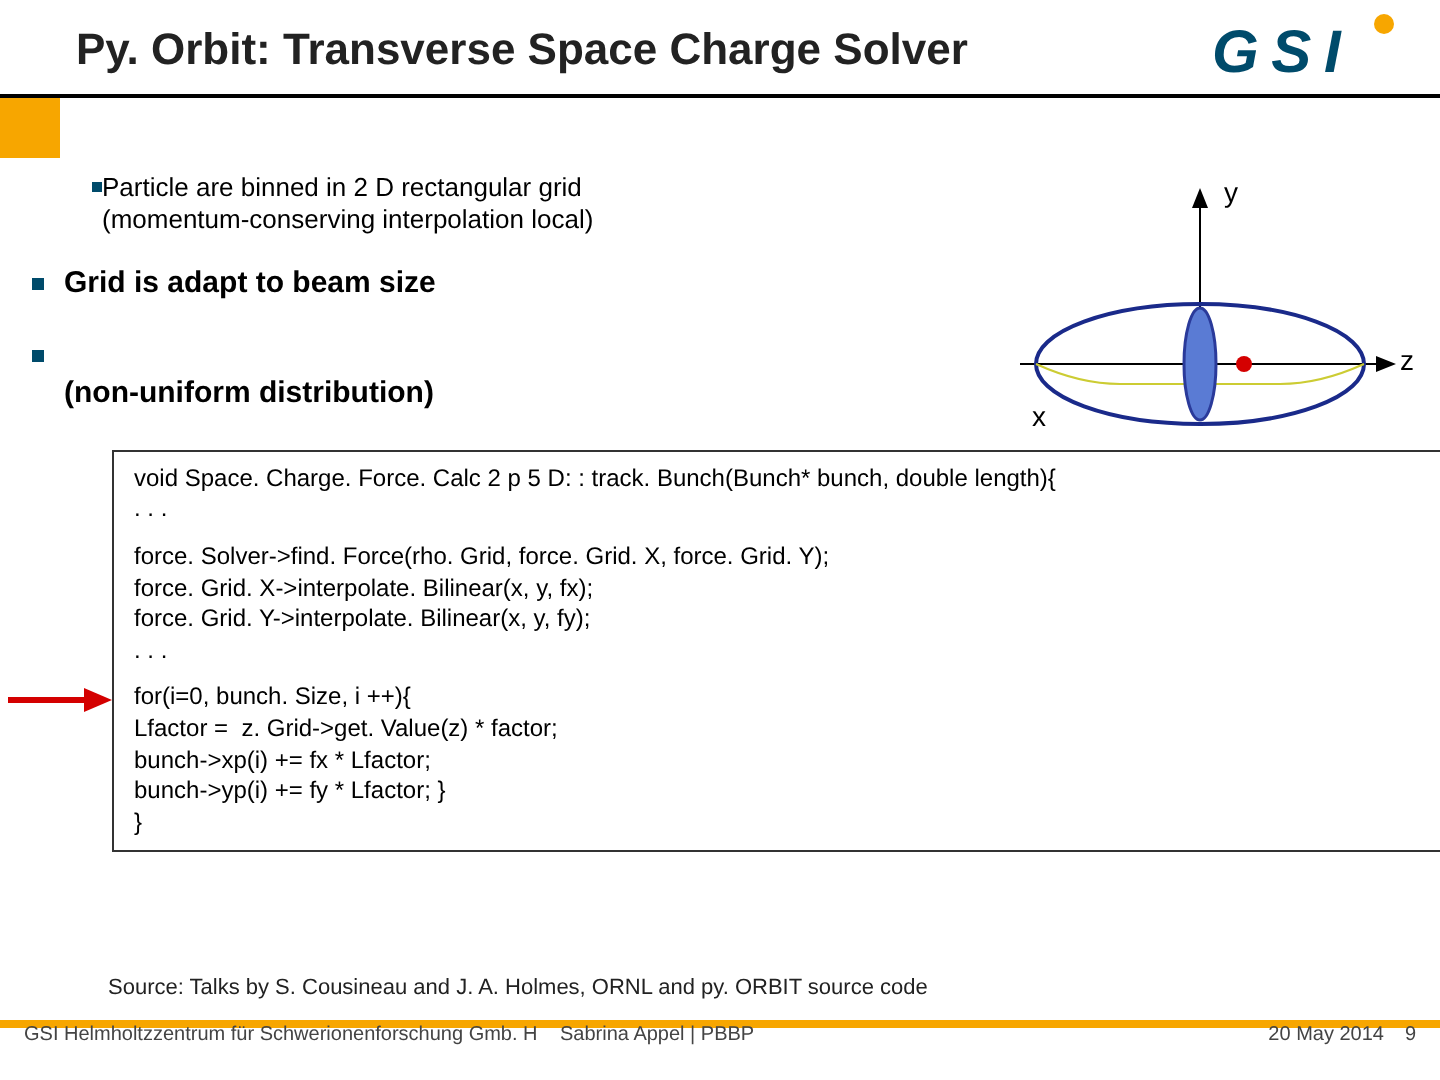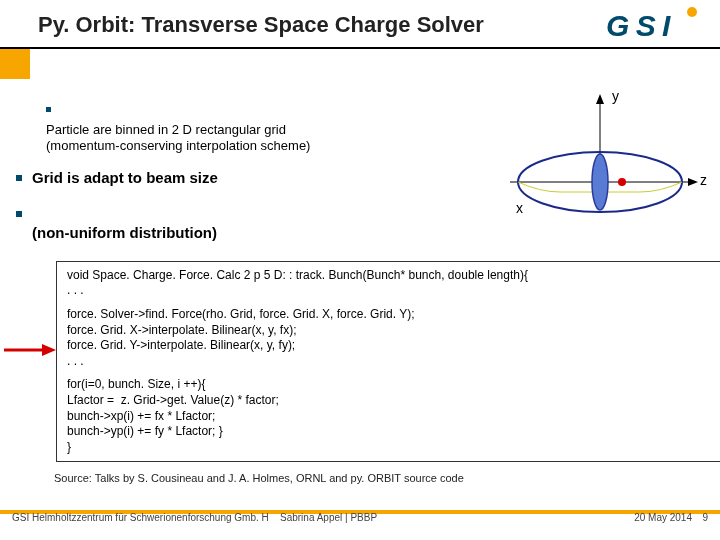--- a/index.html
+++ b/index.html
@@ -11,36 +11,36 @@
   .logo { position: absolute; top: 6px; right: 18px; display: flex; align-items: center; gap: 6px; }
   .logo-box { position: relative; }
 
   .orange-block { position: absolute; top: 49px; left: 0; width: 30px; height: 30px; background: #f7a600; }
   .hr-line { position: absolute; top: 47px; left: 0; right: 0; height: 2px; background: #000; }
 
   .content { position: absolute; top: 86px; left: 16px; right: 16px; font-size: 14px; }
   .bullet-l1 { display: flex; align-items: flex-start; gap: 10px; margin-bottom: 4px; }
   .bullet-l1 .sq { width: 6px; height: 6px; background: #004b6b; margin-top: 6px; flex-shrink: 0; }
   .bullet-l1 .txt { font-size: 15px; font-weight: bold; color: #000; line-height: 1.25; }
-  .bullet-l2 { display: flex; align-items: flex-start; gap: 10px; margin-left: 30px; margin-top: 16px; margin-bottom: 10px; flex-direction: column; }
+  .bullet-l2 { display: flex; align-items: flex-start; margin-left: 30px; margin-top: 0; margin-bottom: 10px; }
   .bullet-l2 .sq { width: 5px; height: 5px; background: #004b6b; margin-top: 5px; flex-shrink: 0; }
   .bullet-l2 .txt { font-size: 13px; color: #000; line-height: 1.25; }
 
   .pts { margin-top: 0; }
   .pts .row2 { margin-top: 14px; }
   .pts .row3 { margin-top: 18px; }
 
   .ellipse-fig { position: absolute; top: 92px; right: 20px; width: 200px; height: 120px; }
 
   .code-box { border: 1px solid #333; margin: 18px 0 0 40px; padding: 6px 10px; font-family: Arial, sans-serif; font-size: 12px; line-height: 1.3; width: 712px; }
   .code-box div { white-space: pre; }
 
   .arrow-red { position: absolute; left: 4px; top: 342px; }
 
-  .source { position: absolute; left: 54px; top: 472px; font-size: 11px; color: #222; }
+  .source { position: absolute; left: 54px; top: 488px; font-size: 11px; color: #222; }
 
   .footer { position: absolute; bottom: 8px; left: 0; right: 0; height: 20px; font-size: 10px; color: #444; }
   .footer .fl { position: absolute; left: 12px; }
   .footer .fc { position: absolute; left: 280px; }
   .footer .fr { position: absolute; right: 28px; }
   .footer .fn { position: absolute; right: 12px; }
   .footer-line { position: absolute; bottom: 26px; left: 0; right: 0; height: 4px; background: #f7a600; }
 
   .axis-lbl { position: absolute; font-size: 14px; }
 </style>
@@ -62,21 +62,21 @@
   </div>
   <div class="hr-line"></div>
   <div class="orange-block"></div>
 
   <div class="content">
     <div class="pts">
       <div class="bullet-l2">
         <div class="sq"></div>
         <div class="txt">
           <span>Particle are binned in 2 D rectangular grid</span><br>
-          <span>(momentum-conserving interpolation scheme)</span>
+          <span>(momentum-conserving interpolation local)</span>
         </div>
       </div>
       <div class="bullet-l1 row2">
         <div class="sq"></div>
         <div class="txt">Grid is adapt to beam size</div>
       </div>
       <div class="bullet-l1 row3">
         <div class="sq"></div>
         <div class="txt">
           <br>

